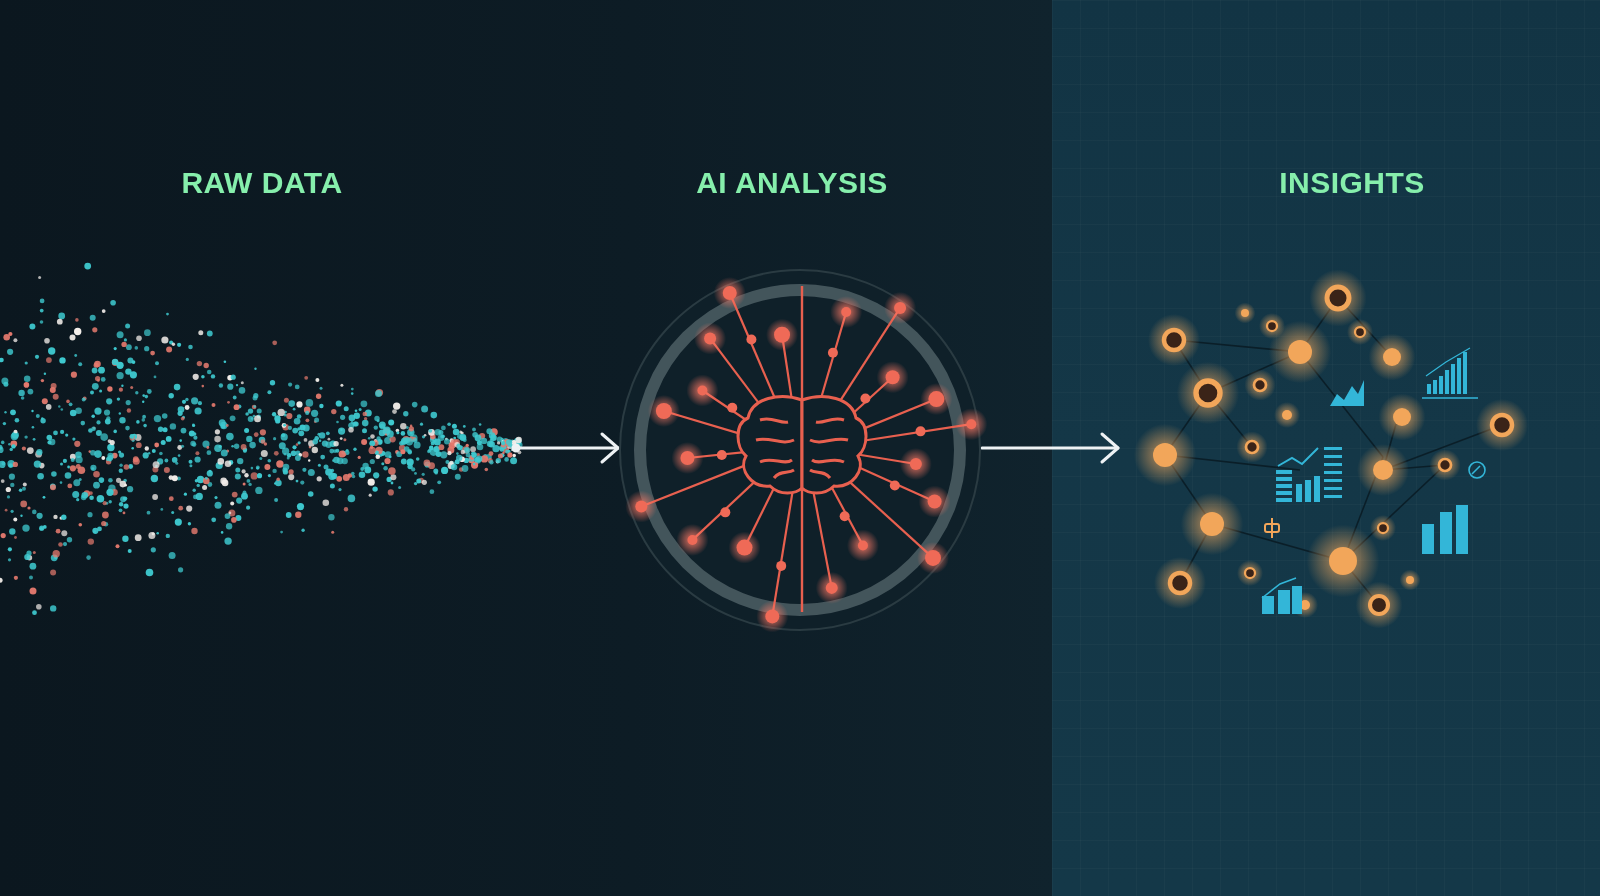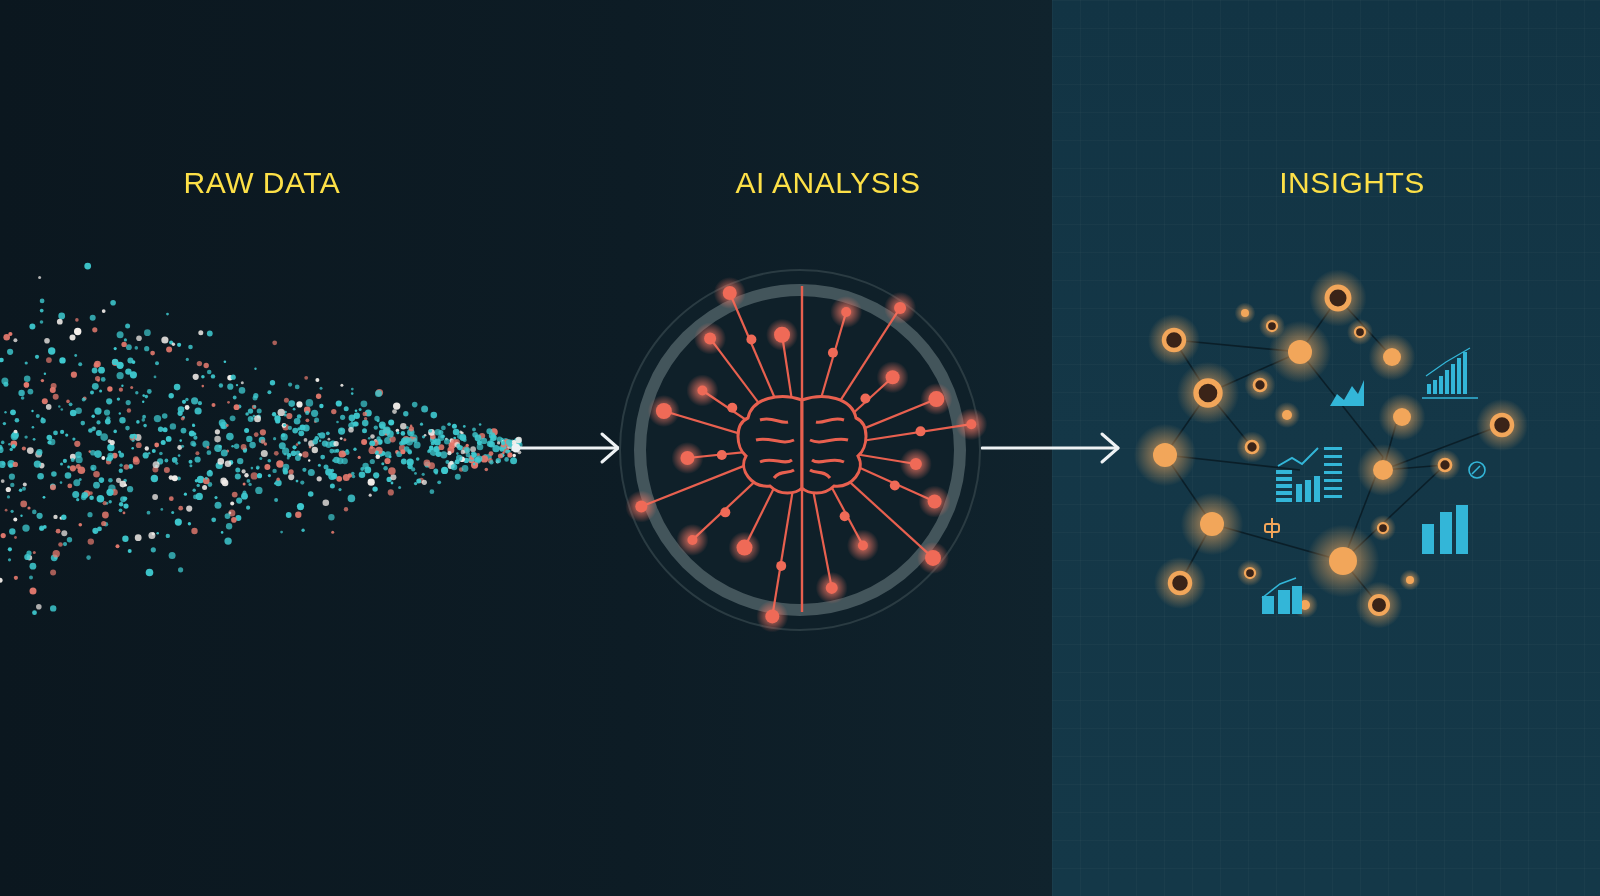--- a/index.html
+++ b/index.html
@@ -4,31 +4,31 @@
 <style>
   html,body{margin:0;padding:0;}
   body{width:1600px;height:896px;overflow:hidden;background:#0c1a22;font-family:"Liberation Sans",sans-serif;position:relative;}
   .bg-left{position:absolute;left:0;top:0;width:1052px;height:896px;
     background:linear-gradient(90deg,#0b171f 0%,#0d1c25 60%,#10232d 100%);}
   .bg-right{position:absolute;left:1052px;top:0;width:548px;height:896px;
     background:linear-gradient(180deg,#123444 0%,#143747 50%,#143848 100%);}
   .bg-right::after{content:"";position:absolute;inset:0;
     background-image:linear-gradient(rgba(255,255,255,0.025) 1px,transparent 1px),linear-gradient(90deg,rgba(255,255,255,0.025) 1px,transparent 1px);
     background-size:28px 28px;}
-  .label{position:absolute;top:166px;color:#fde047;font-size:30px;font-weight:400;letter-spacing:0.5px;transform:translateX(-50%);white-space:nowrap;}
+  .label{position:absolute;top:166px;color:#86efac;font-size:30px;font-weight:700;letter-spacing:0.5px;transform:translateX(-50%);white-space:nowrap;}
   svg.layer{position:absolute;left:0;top:0;}
 </style>
 </head>
 <body>
 
 <div class="bg-left"></div>
 <div class="bg-right"></div>
 
 <div class="label" style="left:262px">RAW DATA</div>
-<div class="label" style="left:828px">AI ANALYSIS</div>
+<div class="label" style="left:792px">AI ANALYSIS</div>
 <div class="label" style="left:1352px">INSIGHTS</div>
 
 <svg class="layer" width="560" height="700" id="scatter">
     <circle cx="255.0" cy="398.0" r="2.5" fill="#3ec9cf" opacity="0.72"></circle>
     <circle cx="457.0" cy="441.8" r="2.9" fill="#e57a6e" opacity="0.72"></circle>
     <circle cx="259.2" cy="411.0" r="2.5" fill="#3ec9cf" opacity="0.75"></circle>
     <circle cx="26.0" cy="528.1" r="3.7" fill="#3ec9cf" opacity="0.76"></circle>
     <circle cx="218.0" cy="448.3" r="3.8" fill="#3ec9cf" opacity="0.83"></circle>
     <circle cx="120.9" cy="389.7" r="2.1" fill="#e57a6e" opacity="0.81"></circle>
     <circle cx="41.4" cy="528.7" r="1.8" fill="#3ec9cf" opacity="0.88"></circle>

